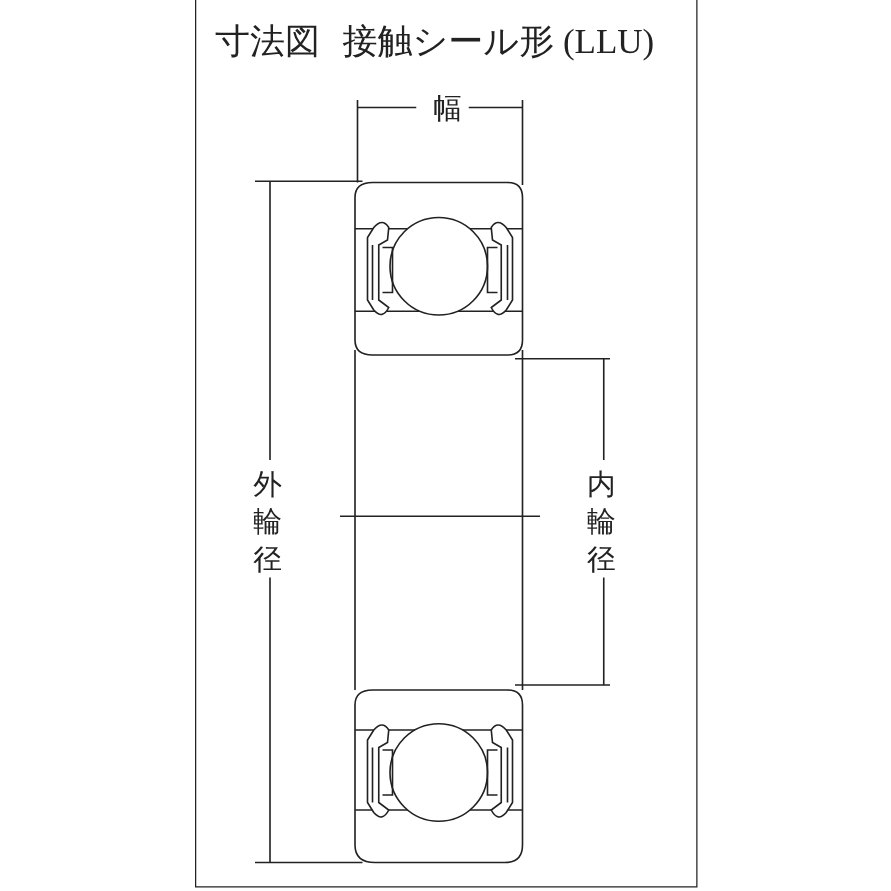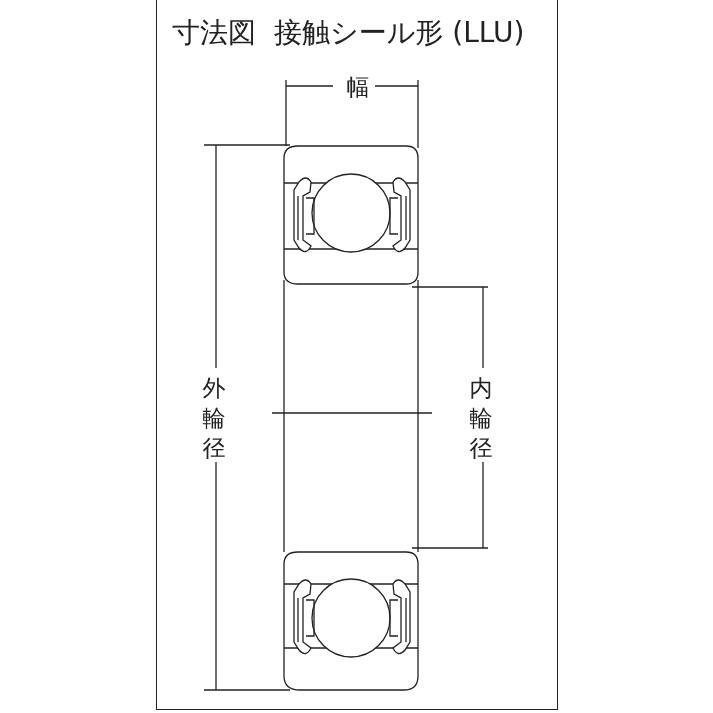--- a/index.html
+++ b/index.html
@@ -1,18 +1,18 @@
 <!DOCTYPE html>
 <html><head>
 <meta charset="utf-8">
 <style>
   html,body{margin:0;padding:0;background:#fff;}
   body{width:713px;height:713px;position:relative;overflow:hidden;font-family:"DejaVu Sans",sans-serif;}
   #frame{position:absolute;left:156px;top:-2px;width:402px;height:712px;border:1.5px solid #222;box-sizing:border-box;background:#fff;}
-  #title{position:absolute;left:172px;top:14px;font-size:28px;color:#222;white-space:nowrap;letter-spacing:0px;}
+  #title{position:absolute;left:172px;top:14px;font-size:28px;color:#222;white-space:nowrap;letter-spacing:0px;font-family:Liberation Serif, serif;}
   #title .gap{display:inline-block;width:18px;}
   svg{position:absolute;left:0;top:0;}
   .lbl{position:absolute;font-size:23px;color:#222;line-height:30px;text-align:center;width:30px;}
   #w-label{left:343px;top:72px;}
   #od-label{left:199px;top:373px;}
   #id-label{left:466px;top:373px;}
 </style>
 </head>
 <body>
 

